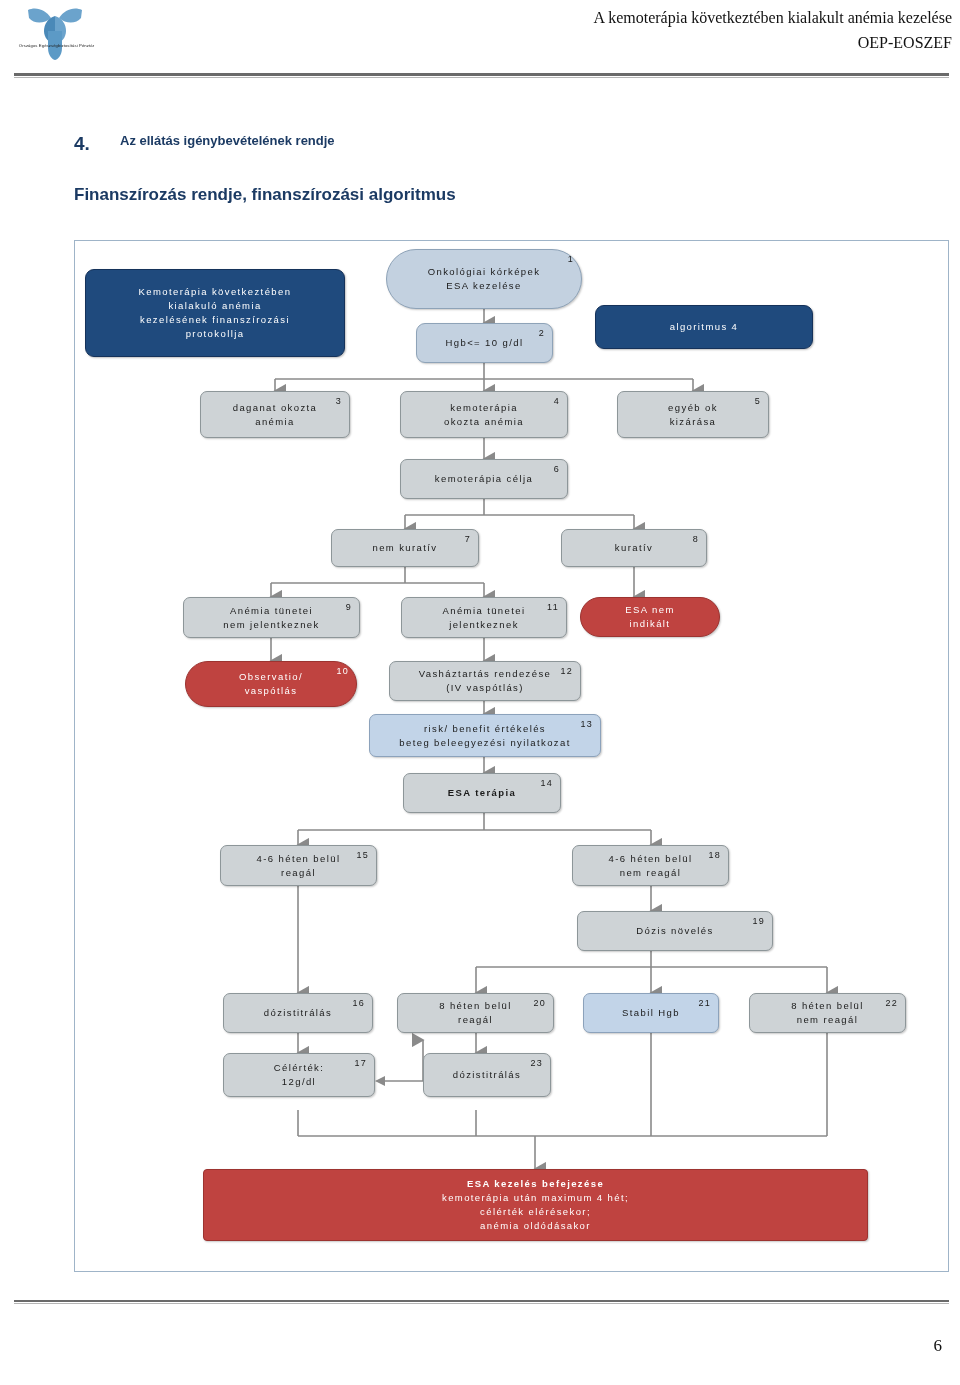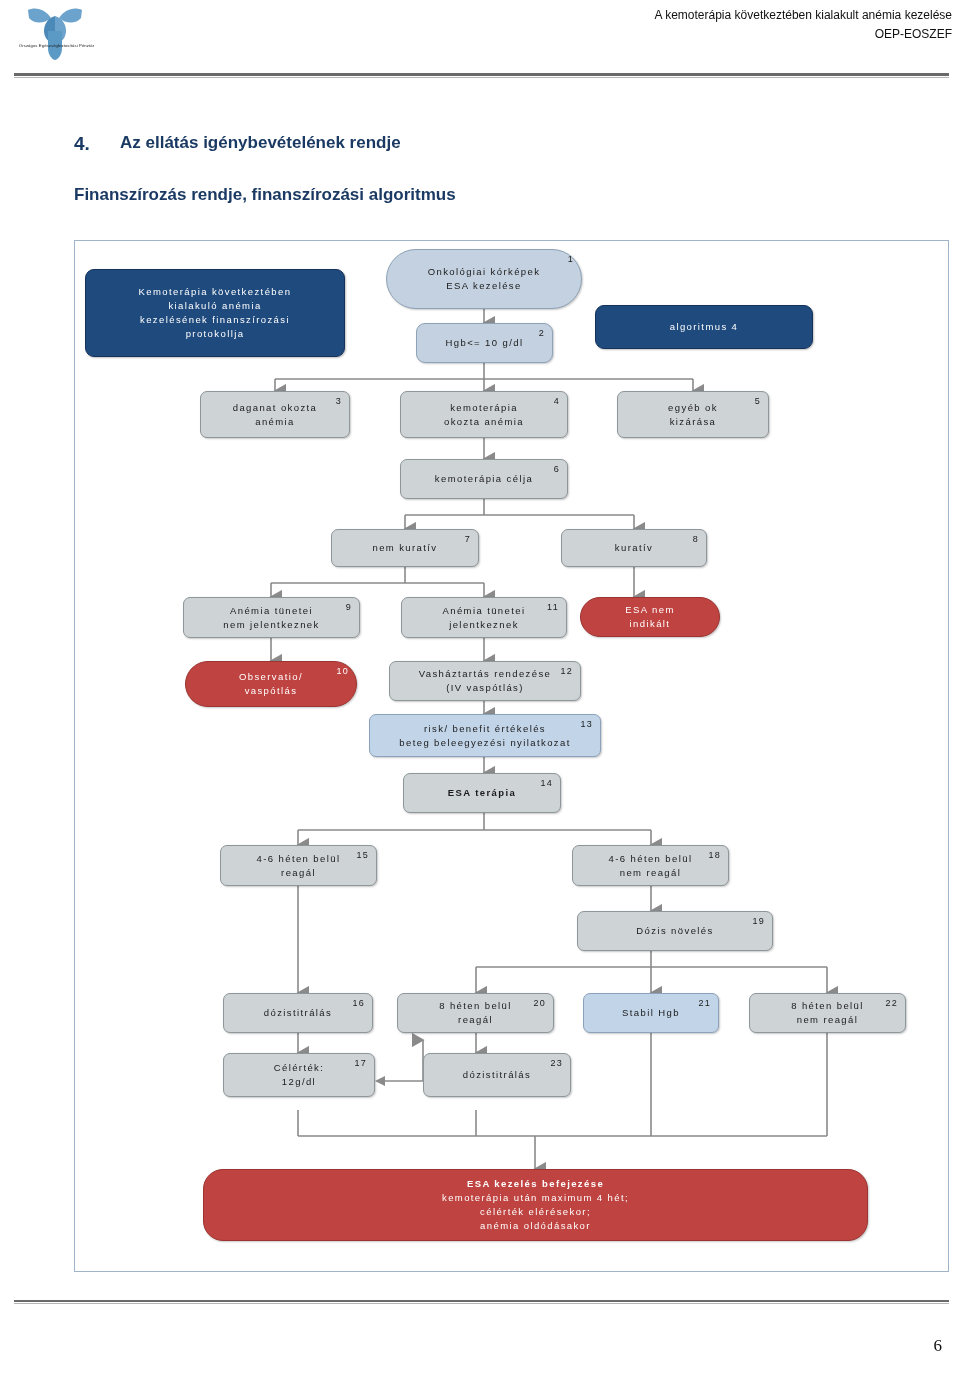--- a/index.html
+++ b/index.html
@@ -13,27 +13,27 @@
   #header{position:absolute;left:0;top:0;width:960px;height:80px;}
   #logo{position:absolute;left:10px;top:4px;width:95px;height:62px;}
   #logo-caption{
     position:absolute;left:4px;top:43px;width:105px;text-align:center;
     font-size:4.2px;color:#222;line-height:1.5;letter-spacing:.1px;
   }
   #header-titles{
     position:absolute;right:8px;top:6px;width:620px;text-align:right;
     color:#111;line-height:1.55;
   }
-  #header-titles div{font-size:12px;}
+  #header-titles div{font-size:16px;font-family:Liberation Serif, serif;}
   #hdr-rule{position:absolute;left:14px;top:73px;width:935px;height:3px;background:#6a6a6a;}
   #hdr-rule2{position:absolute;left:14px;top:77px;width:935px;height:1px;background:#b5b5b5;}
 
   
   #h-num{position:absolute;left:74px;top:133px;font-size:19px;font-weight:bold;color:#1b3a63;}
-  #h-main{position:absolute;left:120px;top:133px;font-size:17px;font-weight:bold;color:#1b3a63;}
+  #h-main{position:absolute;left:120px;top:133px;font-size:13px;font-weight:bold;color:#1b3a63;}
   #h-sub{position:absolute;left:74px;top:185px;font-size:17px;font-weight:bold;color:#1b3a63;}
 
   
   #frame{
     position:absolute;left:74px;top:240px;width:875px;height:1032px;
     border:1px solid #9fb4c8;box-sizing:border-box;background:#fff;
   }
   #svg-links{position:absolute;left:0;top:0;width:875px;height:1032px;}
 
   
@@ -54,21 +54,21 @@
   .lightblue{background:#c2d4e8;border:1px solid #8ca2bb;border-radius:7px;
         box-shadow:1px 1px 2px rgba(0,0,0,.22);}
   .bluegrey{background:#c3d1e0;border:1px solid #8ea3b8;border-radius:9px;
         box-shadow:1px 1px 2px rgba(0,0,0,.22);}
   .navy{background:#1f4a7d;border:1px solid #15325a;color:#ffffff;border-radius:9px;
         box-shadow:1px 1px 2px rgba(0,0,0,.25);}
   .red{background:#bf4340;border:1px solid #9c3330;color:#ffffff;
         box-shadow:1px 1px 2px rgba(0,0,0,.22);}
   .red .num{color:#fff;}
   .stadium{border-radius:999px;}
-  .rounded-lg{border-radius:20px;}
+  .rounded-lg{border-radius:4px;}
   .pill-top{border-radius:34px;}
   .bold{font-weight:bold;}
 
   
   #foot-rule{position:absolute;left:14px;top:1300px;width:935px;height:2px;background:#6a6a6a;}
   #foot-rule2{position:absolute;left:14px;top:1303px;width:935px;height:1px;background:#b5b5b5;}
   #page-no{position:absolute;right:18px;top:1336px;font-family:"Liberation Serif","DejaVu Serif",serif;
            font-size:17px;color:#111;}
 </style>
 </head>
@@ -303,21 +303,21 @@
     <div class="txt">8 héten belül
 nem reagál</div>
   </div>
 
   <div class="node grey" style="left:148px;top:812px;width:152px;height:44px;">
     <span class="num">17</span>
     <div class="txt">Célérték:
 12g/dl</div>
   </div>
 
-  <div class="node grey" style="left:348px;top:812px;width:148px;height:44px;">
+  <div class="node grey" style="left:348px;top:812px;width:128px;height:44px;">
     <span class="num">23</span>
     <div class="txt">dózistitrálás</div>
   </div>
 
   <div class="node red rounded-lg" style="left:128px;top:928px;width:665px;height:72px;flex-direction:column;">
     <div class="txt bold">ESA kezelés befejezése</div>
     <div class="txt">kemoterápia után maximum 4 hét;
 célérték elérésekor;
 anémia oldódásakor</div>
   </div>

